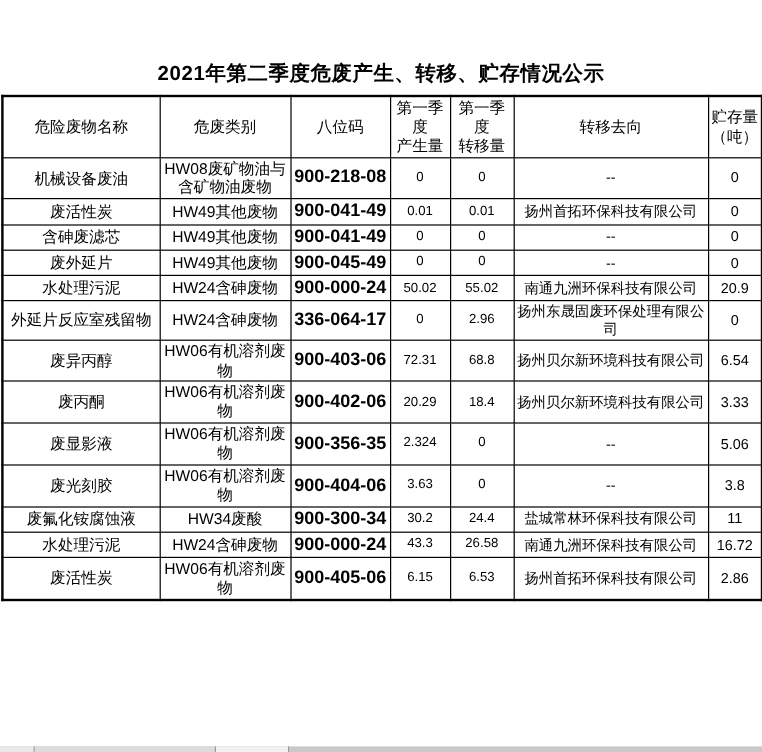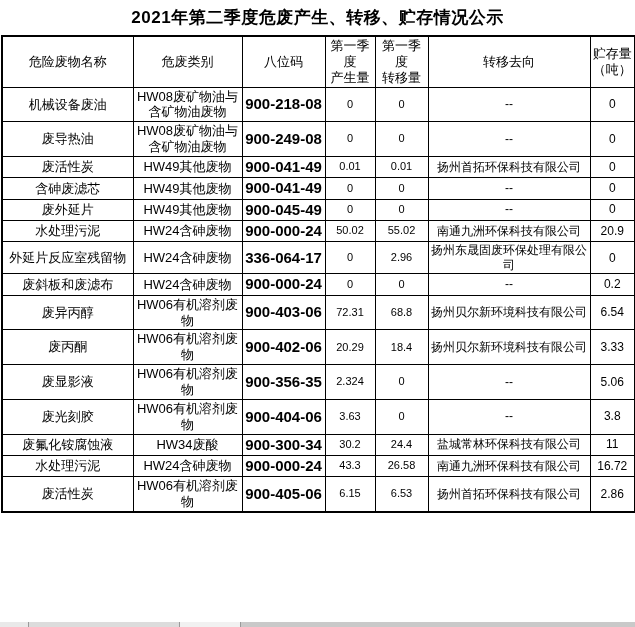--- a/index.html
+++ b/index.html
@@ -4,21 +4,21 @@
 <style>
   html,body{margin:0;padding:0;}
   body{
     width:635px;height:627px;overflow:hidden;
     background:#ffffff;color:#000000;
     font-family:"Liberation Sans","DejaVu Sans",sans-serif;
     position:relative;
   }
   .title{
     text-align:center;font-weight:bold;font-size:17px;
-    padding:6px 0 6px 0;letter-spacing:0.5px;
+    padding:6px 0 6px 0;letter-spacing:0.5px;margin-top:44px;
   }
   table{
     border-collapse:collapse;table-layout:fixed;
     width:633px;margin-left:1px;
     border:2px solid #000;
   }
   col.c0{width:131px}
   col.c1{width:109px}
   col.c2{width:83px}
   col.c3{width:50px}
@@ -82,29 +82,20 @@
       <tr>
         <td class="c0">机械设备废油</td>
         <td class="c1">HW08废矿物油与含矿物油废物</td>
         <td class="c2">900-218-08</td>
         <td class="c3">0</td>
         <td class="c4">0</td>
         <td class="c5">--</td>
         <td class="c6">0</td>
       </tr>
       <tr>
-        <td class="c0">废导热油</td>
-        <td class="c1">HW08废矿物油与含矿物油废物</td>
-        <td class="c2">900-249-08</td>
-        <td class="c3">0</td>
-        <td class="c4">0</td>
-        <td class="c5">--</td>
-        <td class="c6">0</td>
-      </tr>
-      <tr>
         <td class="c0">废活性炭</td>
         <td class="c1">HW49其他废物</td>
         <td class="c2">900-041-49</td>
         <td class="c3">0.01</td>
         <td class="c4">0.01</td>
         <td class="c5">扬州首拓环保科技有限公司</td>
         <td class="c6">0</td>
       </tr>
       <tr>
         <td class="c0">含砷废滤芯</td>
@@ -136,29 +127,20 @@
       <tr>
         <td class="c0">外延片反应室残留物</td>
         <td class="c1">HW24含砷废物</td>
         <td class="c2">336-064-17</td>
         <td class="c3">0</td>
         <td class="c4">2.96</td>
         <td class="c5">扬州东晟固废环保处理有限公司</td>
         <td class="c6">0</td>
       </tr>
       <tr>
-        <td class="c0">废斜板和废滤布</td>
-        <td class="c1">HW24含砷废物</td>
-        <td class="c2">900-000-24</td>
-        <td class="c3">0</td>
-        <td class="c4">0</td>
-        <td class="c5">--</td>
-        <td class="c6">0.2</td>
-      </tr>
-      <tr>
         <td class="c0">废异丙醇</td>
         <td class="c1">HW06有机溶剂废物</td>
         <td class="c2">900-403-06</td>
         <td class="c3">72.31</td>
         <td class="c4">68.8</td>
         <td class="c5">扬州贝尔新环境科技有限公司</td>
         <td class="c6">6.54</td>
       </tr>
       <tr>
         <td class="c0">废丙酮</td>

